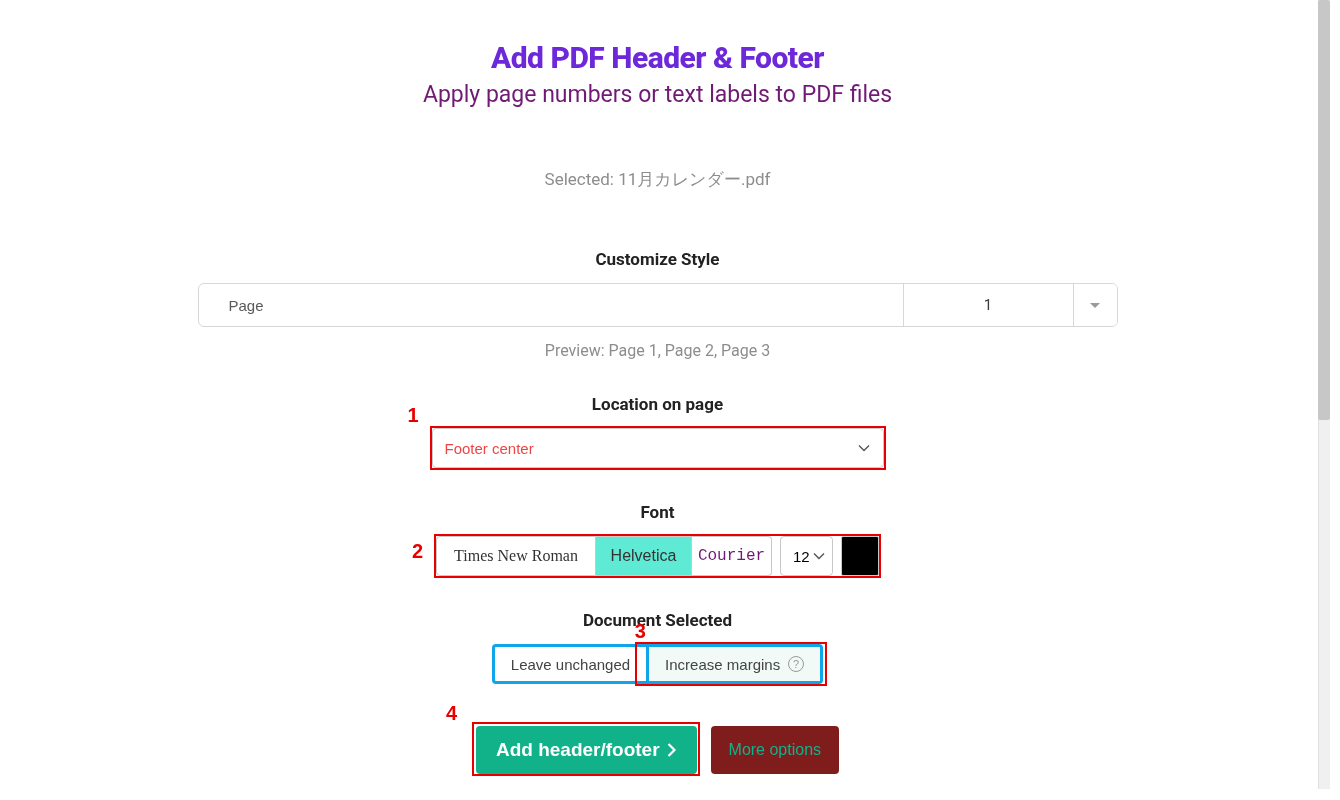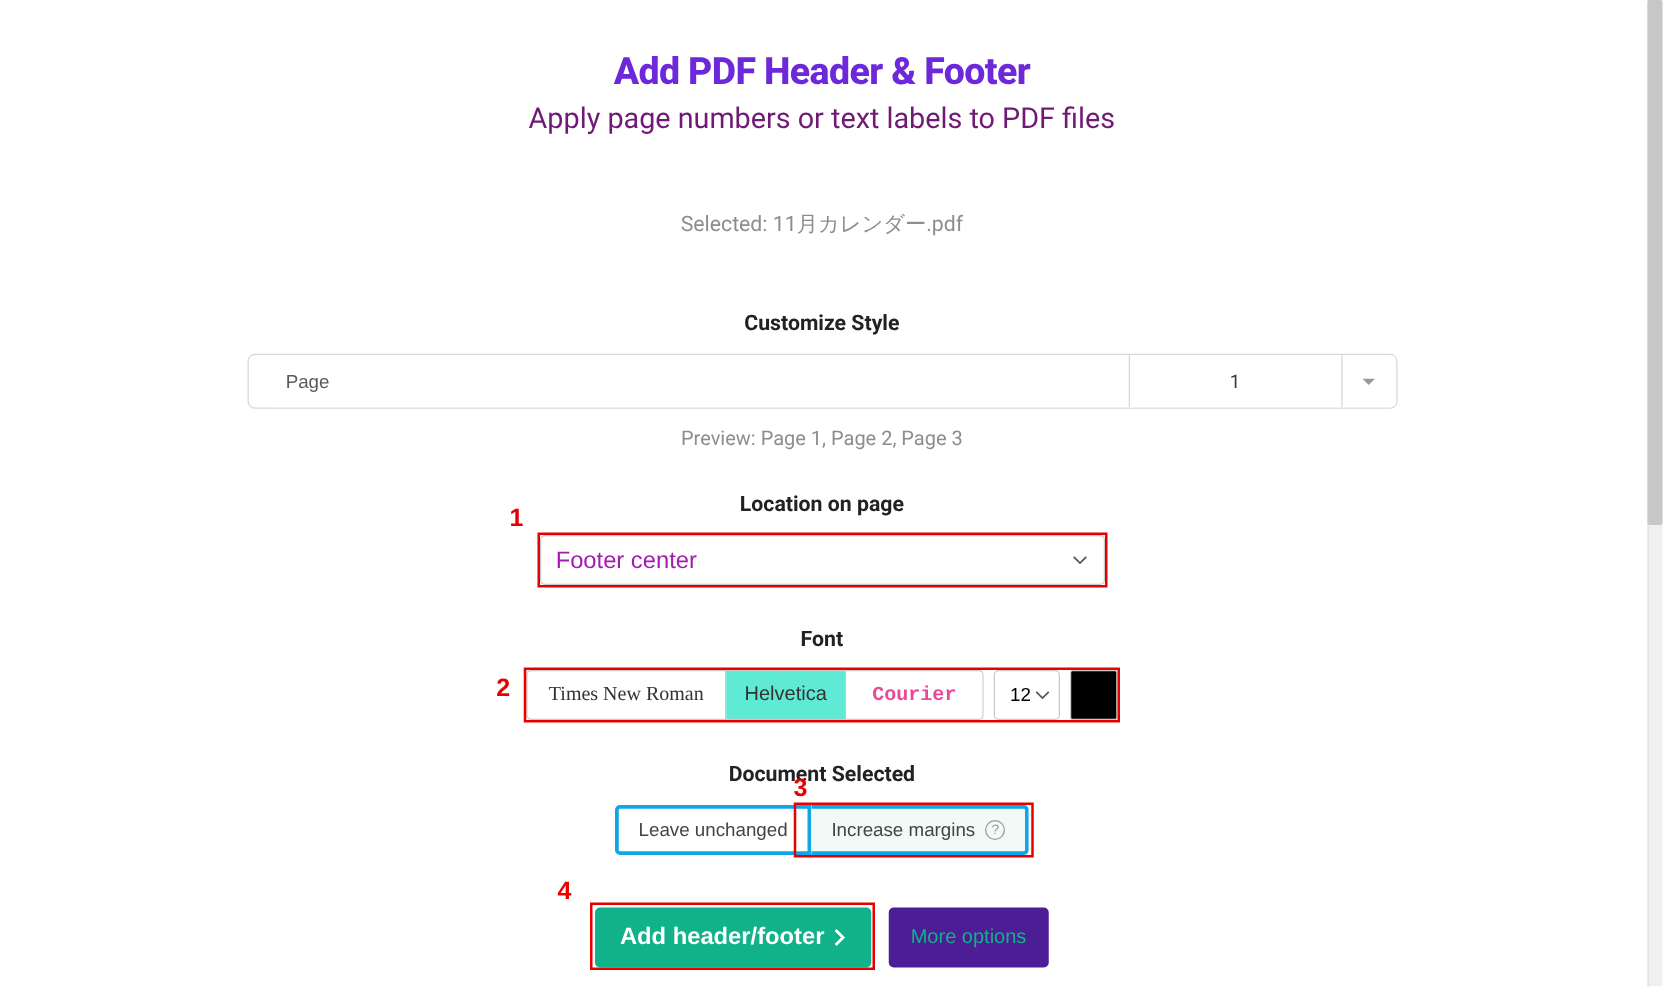--- a/index.html
+++ b/index.html
@@ -139,22 +139,22 @@
     font-family: Arial, sans-serif;
   }
 
   
   .loc-select {
     width: 452px;
     height: 40px;
     border: 1px solid #c9c9c9;
     border-radius: 4px;
     background: #fff;
-    font-size: 19px;
-    color: #a21caf;
+    font-size: 15px;
+    color: #ef4444;
     padding: 0 12px;
     appearance: none;
     -webkit-appearance: none;
     text-align: left;
   }
   .loc-wrap { position: relative; display: inline-block; }
   .loc-wrap .chev {
     position: absolute;
     right: 14px;
     top: 50%;
@@ -176,21 +176,21 @@
     font-size: 16px;
     color: #333;
     display: flex;
     align-items: center;
     justify-content: center;
     cursor: pointer;
   }
   .font-btn + .font-btn { border-left: none; }
   .font-btn.tnr { font-family: "Times New Roman", Times, serif; width:160px;}
   .font-btn.helv { font-family: Helvetica, Arial, sans-serif; background:#5eead4; width:96px;}
-  .font-btn.cour { font-family: "Courier New", Courier, monospace; color:#ec4899; width:110px;font-weight:bold;}
+  .font-btn.cour { font-family: "Courier New", Courier, monospace; color:#701a75; width:80px;}
   .font-btn:first-child { border-top-left-radius:4px; border-bottom-left-radius:4px;}
   .font-btn.cour { border-top-right-radius:4px; border-bottom-right-radius:4px;}
   .size-select {
     margin-left: 8px;
     border: 1px solid #c9c9c9;
     border-radius: 4px;
     background:#fff;
     font-size: 15px;
     padding: 0 22px 0 12px;
     appearance: none;
@@ -236,21 +236,21 @@
     border-radius:4px;
     font-size:19px;
     font-weight:700;
     padding:0 20px;
     height:48px;
     display:flex;align-items:center;gap:6px;
     cursor:pointer;
   }
   .primary-btn .chev-r svg{width:11px;height:16px;display:block;}
   .more-btn{
-    background:#4c1d95;
+    background:#7f1d1d;
     color:#11b18a;
     border:none;
     border-radius:4px;
     font-size:16px;
     padding:0 18px;
     height:48px;
     cursor:pointer;
   }
 
   

